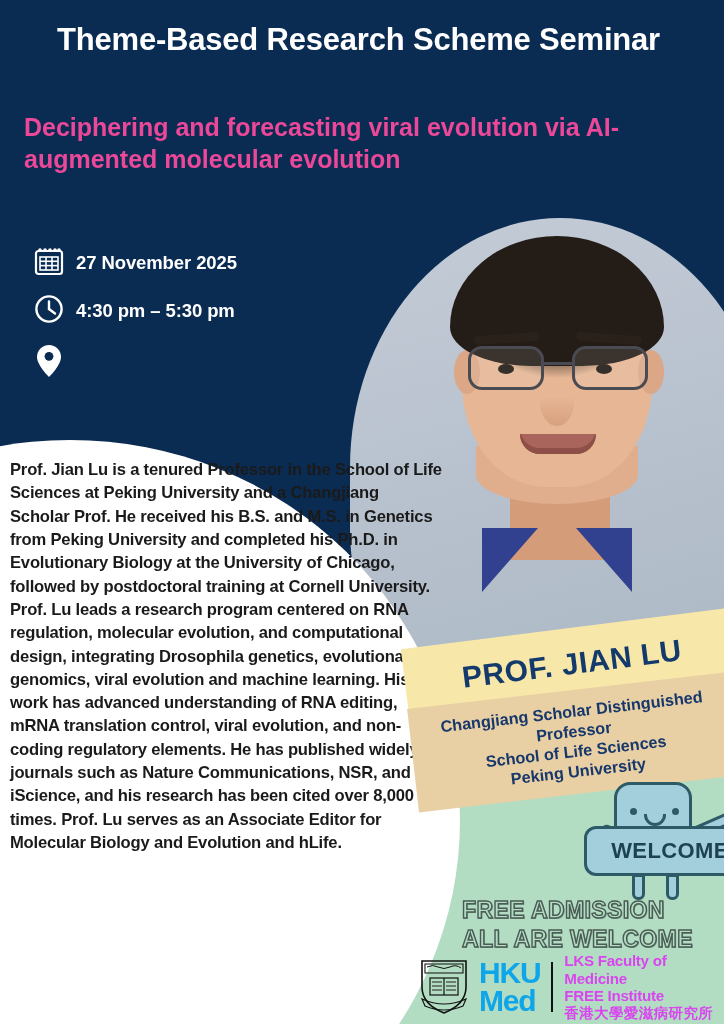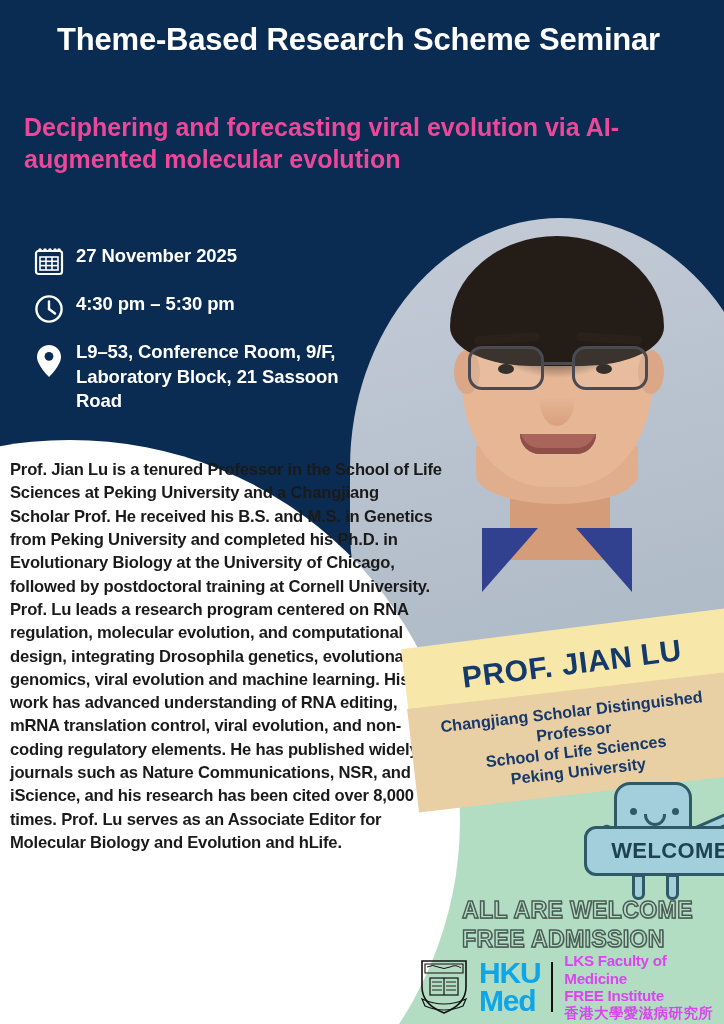--- a/index.html
+++ b/index.html
@@ -113,21 +113,21 @@
     color:#ffffff; font-size:19px; font-weight:bold; letter-spacing:-.2px;
     white-space:nowrap;
   }
   .subtitle {
     position:absolute; left:24px; top:112px; width:600px;
     color:#ec4899; font-size:25px; font-weight:bold; line-height:1.26;
   }
 
   
   .details { position:absolute; left:22px; top:244px; width:330px; }
-  .drow { display:flex; align-items:flex-start; margin-bottom:16px; }
+  .drow { display:flex; align-items:flex-end; margin-bottom:16px; }
   .dicon { width:54px; flex:0 0 54px; display:flex; justify-content:center; padding-top:2px; }
   .dtext { color:#ffffff; font-size:18.5px; font-weight:bold; line-height:1.33; letter-spacing:-.1px; }
   .drow.venue .dicon { padding-top:4px; }
 
   
   .white-blob {
     position:absolute;
     left:-320px; top:440px;
     width:780px; height:760px;
     background:#ffffff;
@@ -290,21 +290,20 @@
       <div class="dtext">4:30 pm – 5:30 pm</div>
     </div>
 
     <div class="drow venue">
       <div class="dicon">
         <svg width="26" height="34" viewBox="0 0 26 34">
           <path d="M13 1C6.4 1 1 6.3 1 12.8 1 21.6 13 33 13 33s12-11.4 12-20.2C25 6.3 19.6 1 13 1z" fill="#fff"></path>
           <circle cx="13" cy="12.3" r="4.4" fill="#0b2c52"></circle>
         </svg>
       </div>
-      <div class="dtext">L9–53, Conference Room, 9/F, Laboratory Block, 21 Sassoon Road</div>
     </div>
 
   </div>
 
   <div class="green-fill"></div>
   <div class="green-blob"></div>
 
   <div class="white-rect"></div>
   <div class="white-blob"></div>
   <div class="bio">Prof. Jian Lu is a tenured Professor in the School of Life Sciences at Peking University and a Changjiang Scholar Prof. He received his B.S. and M.S. in Genetics from Peking University and completed his Ph.D. in Evolutionary Biology at the University of Chicago, followed by postdoctoral training at Cornell University. Prof. Lu leads a research program centered on RNA regulation, molecular evolution, and computational design, integrating Drosophila genetics, evolutionary genomics, viral evolution and machine learning. His work has advanced understanding of RNA editing, mRNA translation control, viral evolution, and non-coding regulatory elements. He has published widely in journals such as Nature Communications, NSR, and iScience, and his research has been cited over 8,000 times. Prof. Lu serves as an Associate Editor for Molecular Biology and Evolution and hLife.</div>
@@ -327,22 +326,22 @@
     <div class="m-smile"></div>
     <div class="m-leg l"></div>
     <div class="m-leg r"></div>
     <div class="m-arm-l"></div>
     <div class="m-sign">
       <span>WELCOME</span>
     </div>
   </div>
 
   <div class="cta">
+    <div>FREE ADMISSION</div>
     <div>ALL ARE WELCOME</div>
-    <div>FREE ADMISSION</div>
   </div>
 
   <div class="footer">
     <div class="crest">
       <svg width="52" height="60" viewBox="0 0 52 60">
         <path d="M4 4 H48 V30 C48 44 36 52 26 56 C16 52 4 44 4 30 Z" fill="none" stroke="#111" stroke-width="1.6"></path>
         <path d="M7 7 H45 V16 H7 Z" fill="none" stroke="#111" stroke-width="1.1"></path>
         <path d="M9 10 q6 -3 11 0 q6 3 12 0 q6 -3 11 1" fill="none" stroke="#111" stroke-width="1"></path>
         <rect x="12" y="21" width="28" height="17" fill="none" stroke="#111" stroke-width="1.2"></rect>
         <line x1="26" y1="21" x2="26" y2="38" stroke="#111" stroke-width="1.2"></line>

